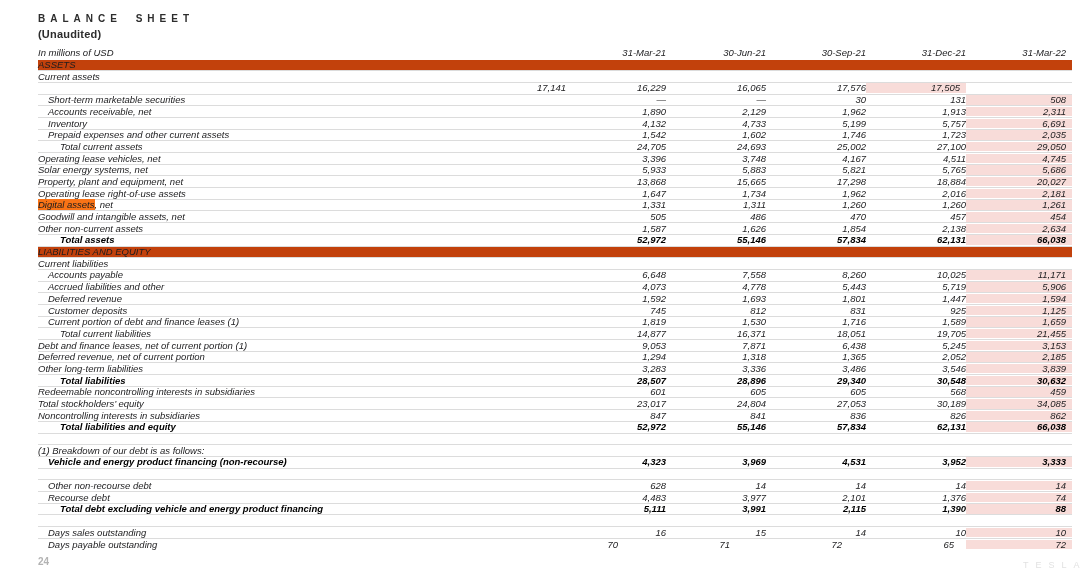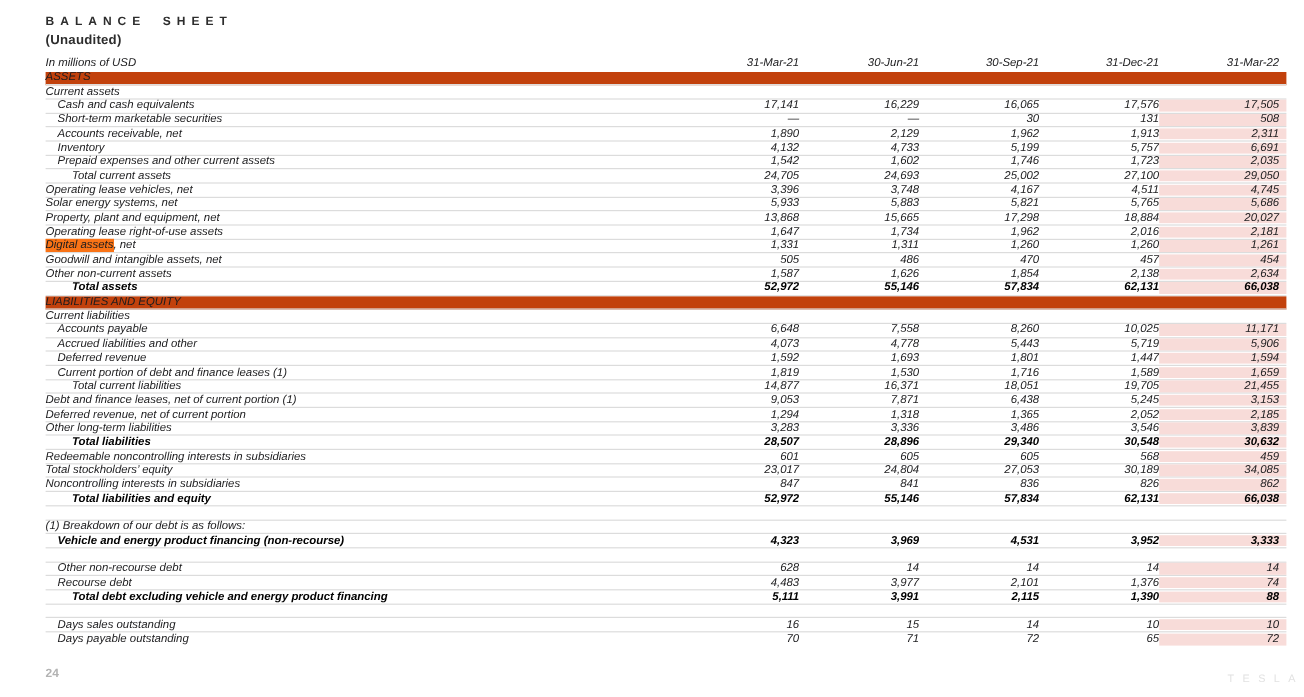--- a/index.html
+++ b/index.html
@@ -28,21 +28,21 @@
     grid-template-columns: 1fr 100px 100px 100px 100px 106px;
     font-size:9.5px; line-height:1;
     box-sizing:border-box;
     font-style:italic;
   }
   .hrow { height:12.5px; align-items:end; padding-bottom:2px; }
   .row {
     height:11.69px; align-items:center;
     border-bottom:1px solid #dcdcdc;
   }
-  .row:last-child { border-bottom:none; }
+  .row:last-child { border-bottom:none;gap:12px; }
   .cell { white-space:nowrap; overflow:visible; }
   .num { text-align:right; }
   .c5 { padding-right:6px; }
   .i1 { padding-left:10px; }
   .i2 { padding-left:22px; }
   .band { background:#c2410c; }
   .pinkcell { background:#f8dcd9; }
   .bold { font-weight:700; color:#000; }
   .sel { background:#f97316; }
   .page-number {
@@ -81,21 +81,20 @@
       </div>
       <div class="row">
         <div class="cell">Current assets</div>
         <div class="cell num"></div>
         <div class="cell num"></div>
         <div class="cell num"></div>
         <div class="cell num"></div>
         <div class="cell num c5 pinkcell"></div>
       </div>
       <div class="row">
-        <div class="cell i1">Cash and cash equivalents</div>
         <div class="cell num">17,141</div>
         <div class="cell num">16,229</div>
         <div class="cell num">16,065</div>
         <div class="cell num">17,576</div>
         <div class="cell num c5 pinkcell">17,505</div>
       </div>
       <div class="row">
         <div class="cell i1">Short-term marketable securities</div>
         <div class="cell num">—</div>
         <div class="cell num">—</div>
@@ -233,20 +232,28 @@
       </div>
       <div class="row">
         <div class="cell i1">Deferred revenue</div>
         <div class="cell num">1,592</div>
         <div class="cell num">1,693</div>
         <div class="cell num">1,801</div>
         <div class="cell num">1,447</div>
         <div class="cell num c5 pinkcell">1,594</div>
       </div>
       <div class="row">
+        <div class="cell i1">Customer deposits</div>
+        <div class="cell num">745</div>
+        <div class="cell num">812</div>
+        <div class="cell num">831</div>
+        <div class="cell num">925</div>
+        <div class="cell num c5 pinkcell">1,125</div>
+      </div>
+      <div class="row">
         <div class="cell i1">Current portion of debt and finance leases (1)</div>
         <div class="cell num">1,819</div>
         <div class="cell num">1,530</div>
         <div class="cell num">1,716</div>
         <div class="cell num">1,589</div>
         <div class="cell num c5 pinkcell">1,659</div>
       </div>
       <div class="row">
         <div class="cell i2">Total current liabilities</div>
         <div class="cell num">14,877</div>

